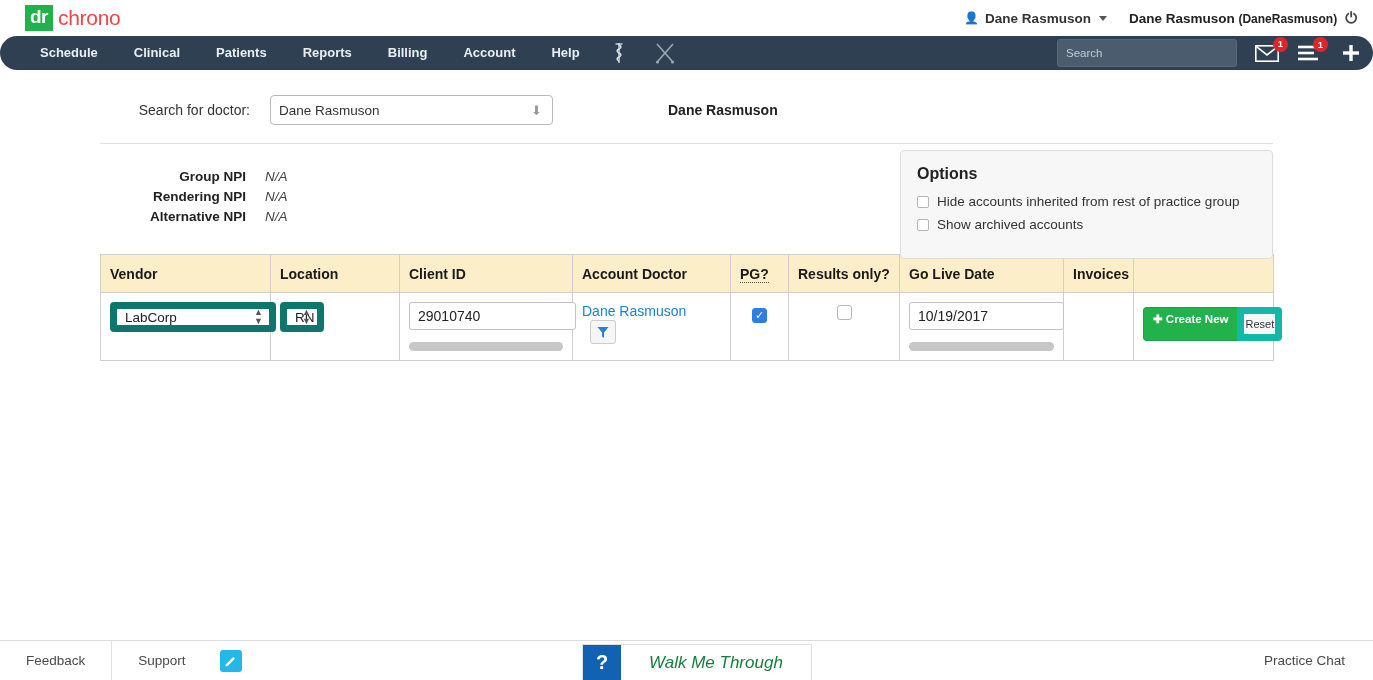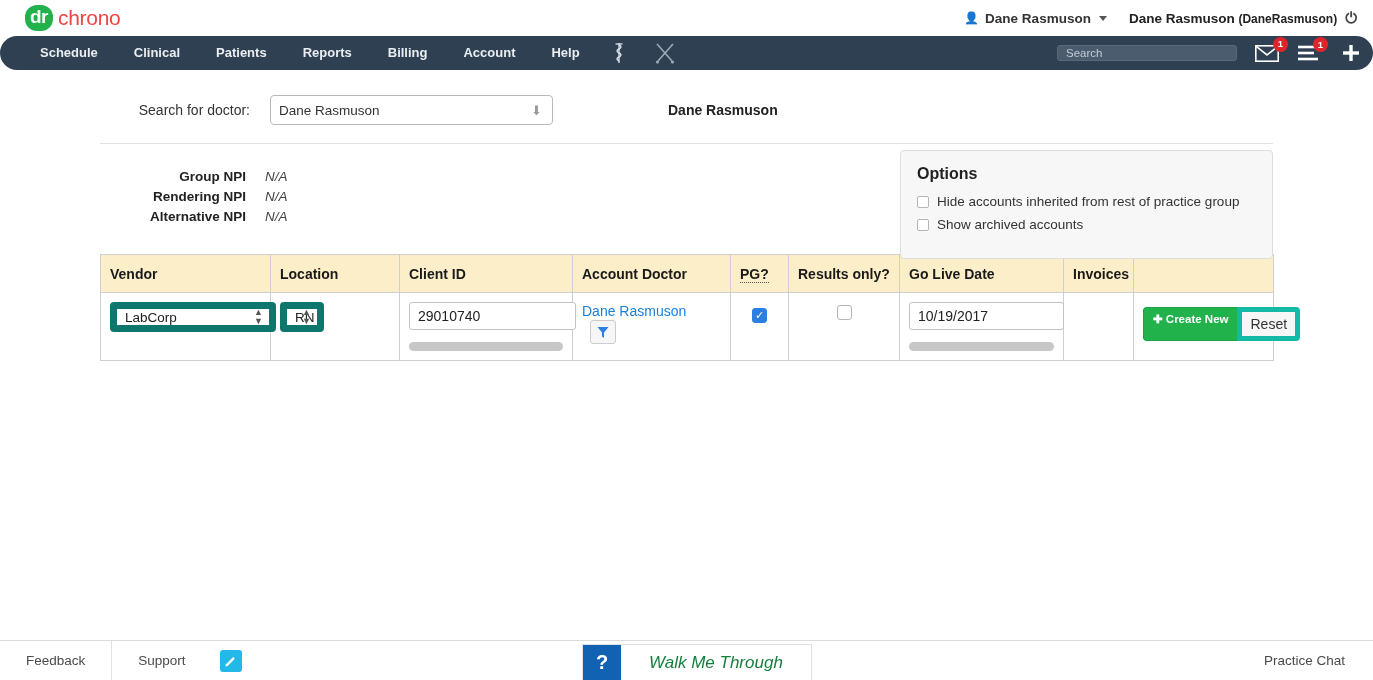--- a/index.html
+++ b/index.html
@@ -18,21 +18,21 @@
     display: flex;
     align-items: center;
     position: relative;
   }
   .logo { display: flex; align-items: center; margin-left: 25px; }
   .logo-badge {
     background: #22b24c;
     color: #ffffff;
     font-size: 19px;
     font-weight: bold;
-    border-radius: 12px;
+    border-radius: 0;
     padding: 0px 5px 2px 5px;
     line-height: 24px;
     letter-spacing: -0.5px;
   }
   .logo-text {
     color: #ef4444;
     font-size: 21px;
     margin-left: 5px;
     letter-spacing: -0.3px;
   }
@@ -82,21 +82,21 @@
   .nav-icon-btn {
     padding: 0 14px;
     display: flex; align-items: center; justify-content: center;
     cursor: pointer;
   }
   .navbar-right {
     position: absolute; right: 12px; top: 0;
     height: 34px; display: flex; align-items: center;
   }
   .search-box {
-    width: 180px; height: 16px;
+    width: 180px; height: 28px;
     background: #4a5c6e;
     border: 1px solid #58697a;
     border-radius: 3px;
     color: #c6cfd8;
     font-size: 11.5px;
     padding: 0 8px;
     outline: none;
     font-family: "Liberation Sans", sans-serif;
   }
   .search-box::placeholder { color: #c3ccd5; }
@@ -289,24 +289,24 @@
     border: 1px solid #1ba043;
     border-right: none;
     border-radius: 4px 0 0 4px;
     padding: 4px 9px;
     cursor: pointer;
     white-space: nowrap;
   }
   .btn-reset {
     background: #f6f6f6;
     color: #333;
-    font-size: 14px;
-    border: 5px solid #14b8a6;
+    font-size: 11px;
+    border: 7px solid #14b8a6;
     border-radius: 0 4px 4px 0;
-    padding: 4px 8px;
+    padding: 4px 1px;
     cursor: pointer;
   }
 
   
   .footer {
     position: absolute;
     left: 0; bottom: 0;
     width: 1373px; height: 40px;
     border-top: 1px solid #dcdcdc;
     background: #fff;

